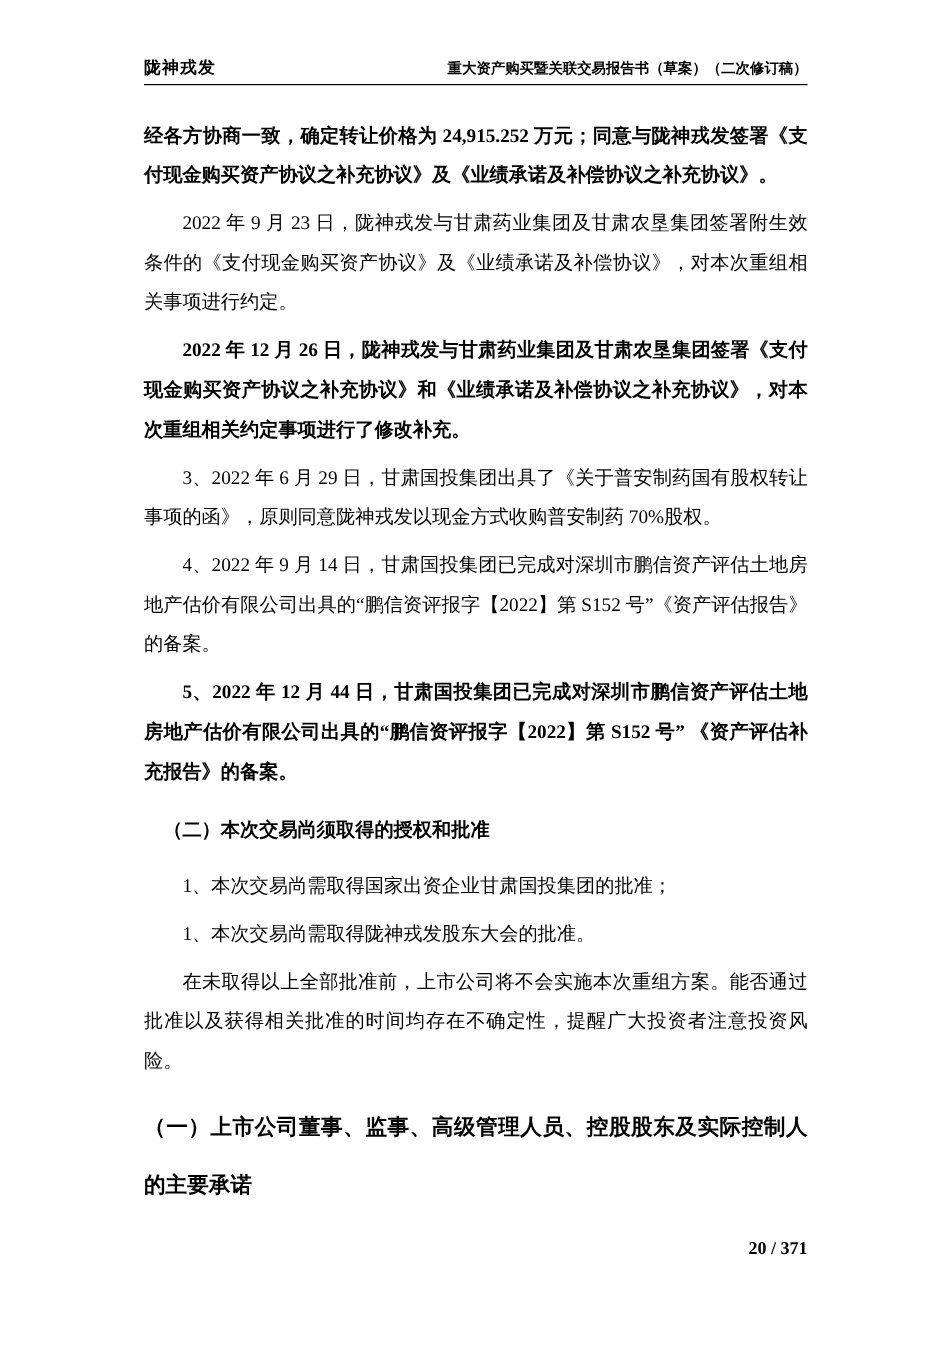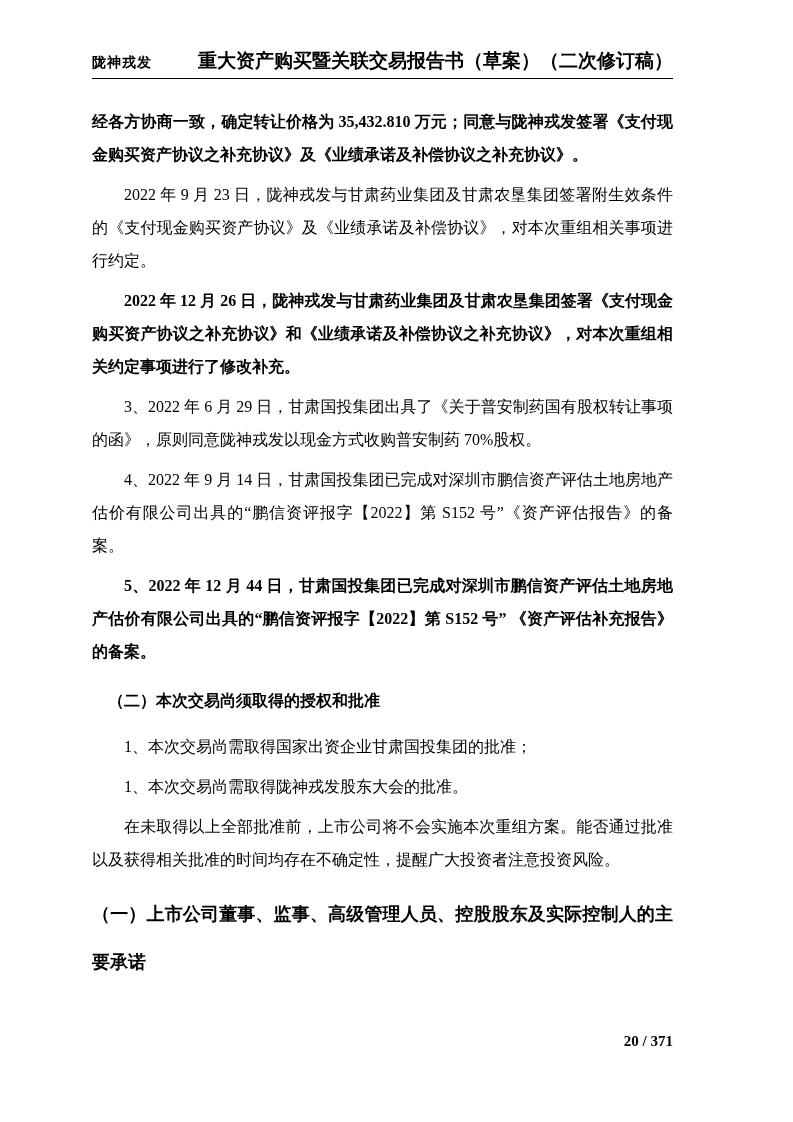--- a/index.html
+++ b/index.html
@@ -7,39 +7,39 @@
     padding: 0;
     background: #ffffff;
   }
   .page {
     position: relative;
     width: 793px;
     height: 1122px;
     margin: 0 auto;
     background: #ffffff;
     box-sizing: border-box;
-    padding: 48px 120px 0 92px;
+    padding: 48px 120px 0 120px;
     font-family: "Liberation Serif", "DejaVu Serif", serif;
     color: #000000;
     overflow: hidden;
   }
   .doc-header {
     display: flex;
     justify-content: space-between;
     align-items: baseline;
     border-bottom: 1px solid #000;
     padding-bottom: 4px;
   }
   .doc-header .hl {
     font-size: 14px;
     font-weight: bold;
     letter-spacing: 1px;
   }
   .doc-header .hr {
-    font-size: 19px;
+    font-size: 12px;
     font-weight: bold;
   }
   .doc-body {
     margin-top: 26px;
     font-size: 16px;
     line-height: 33px;
     text-align: justify;
   }
   .doc-body p {
     margin: 0 0 7px 0;
@@ -82,21 +82,21 @@
 <body>
 
 <article class="page">
 
   <div class="doc-header">
     <span class="hl">陇神戎发</span>
     <span class="hr">重大资产购买暨关联交易报告书（草案）（二次修订稿）</span>
   </div>
 
   <div class="doc-body">
-    <p class="bold">经各方协商一致，确定转让价格为 35,432.810 万元；同意与陇神戎发签署《支付现金购买资产协议之补充协议》及《业绩承诺及补偿协议之补充协议》。</p>
+    <p class="bold">经各方协商一致，确定转让价格为 24,915.252 万元；同意与陇神戎发签署《支付现金购买资产协议之补充协议》及《业绩承诺及补偿协议之补充协议》。</p>
     <p class="indent">2022 年 9 月 23 日，陇神戎发与甘肃药业集团及甘肃农垦集团签署附生效条件的《支付现金购买资产协议》及《业绩承诺及补偿协议》，对本次重组相关事项进行约定。</p>
     <p class="indent bold">2022 年 12 月 26 日，陇神戎发与甘肃药业集团及甘肃农垦集团签署《支付现金购买资产协议之补充协议》和《业绩承诺及补偿协议之补充协议》，对本次重组相关约定事项进行了修改补充。</p>
     <p class="indent">3、2022 年 6 月 29 日，甘肃国投集团出具了《关于普安制药国有股权转让事项的函》，原则同意陇神戎发以现金方式收购普安制药 70%股权。</p>
     <p class="indent">4、2022 年 9 月 14 日，甘肃国投集团已完成对深圳市鹏信资产评估土地房地产估价有限公司出具的“鹏信资评报字【2022】第 S152 号”《资产评估报告》的备案。</p>
     <p class="indent bold">5、2022 年 12 月 44 日，甘肃国投集团已完成对深圳市鹏信资产评估土地房地产估价有限公司出具的“鹏信资评报字【2022】第 S152 号” 《资产评估补充报告》的备案。</p>
 
     <h3 class="h-section">（二）本次交易尚须取得的授权和批准</h3>
 
     <p class="indent">1、本次交易尚需取得国家出资企业甘肃国投集团的批准；</p>
     <p class="indent">1、本次交易尚需取得陇神戎发股东大会的批准。</p>

